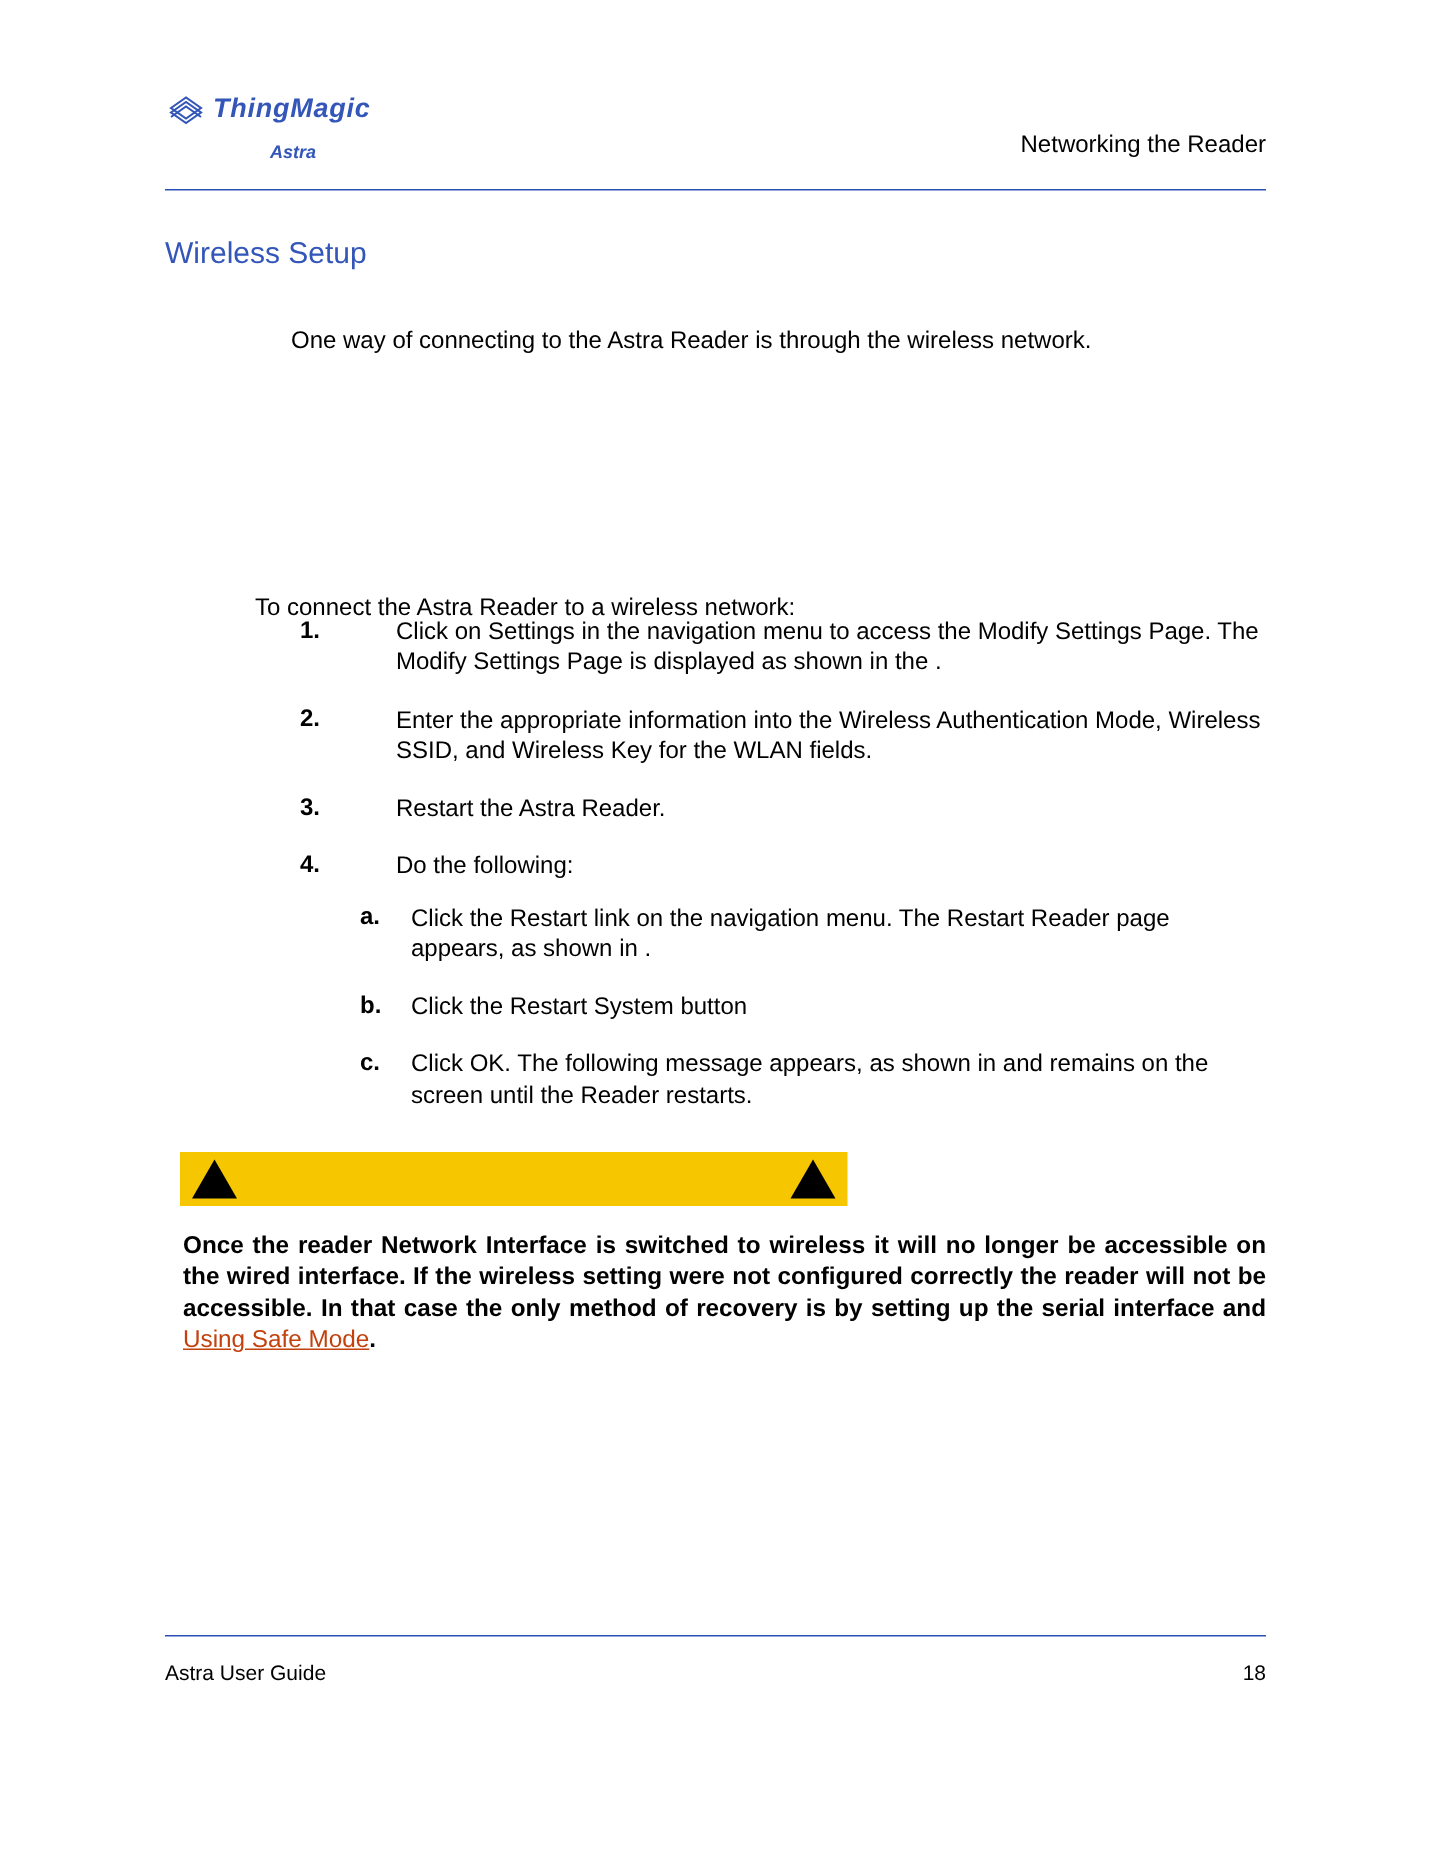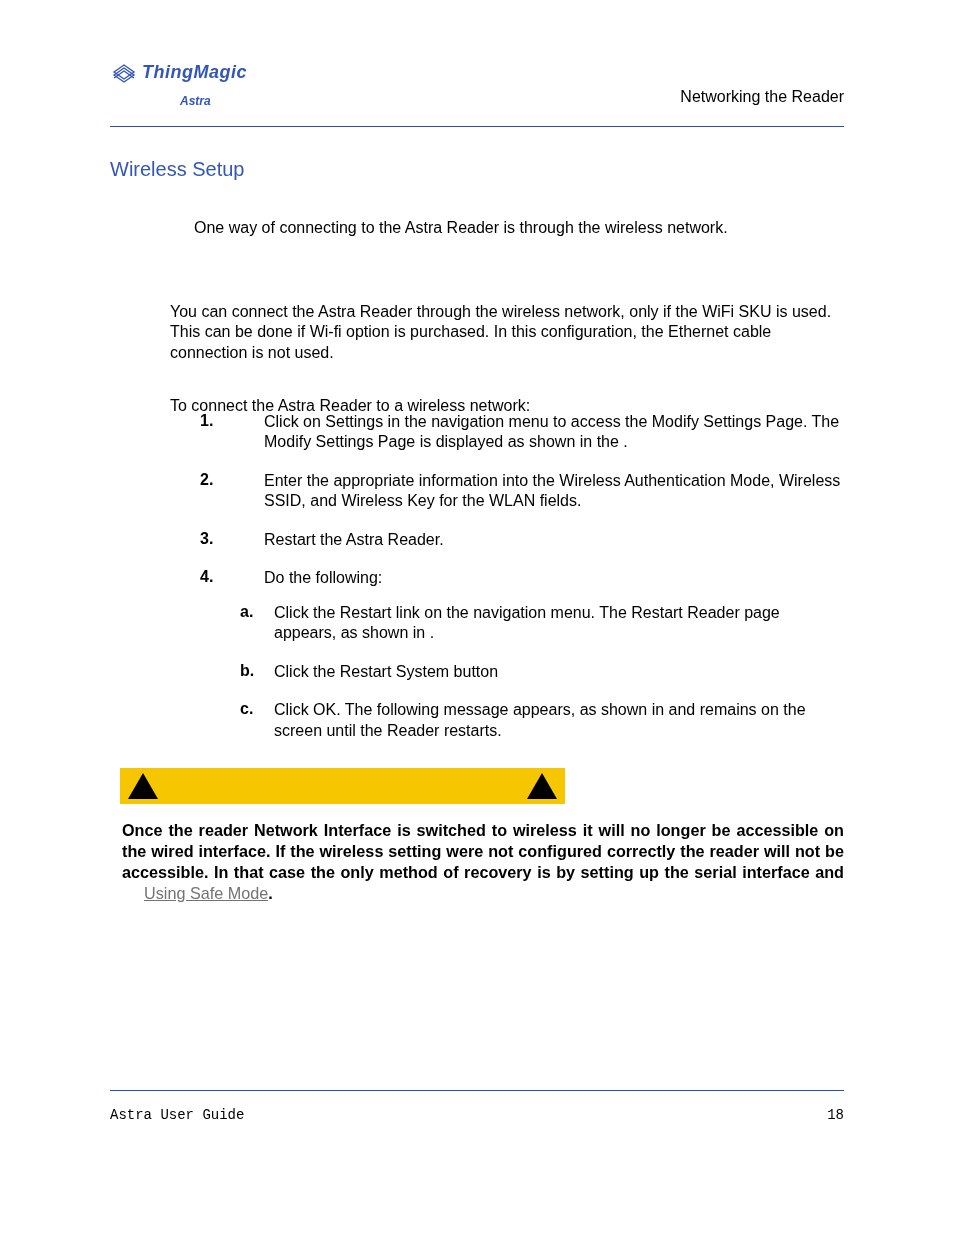--- a/index.html
+++ b/index.html
@@ -160,37 +160,35 @@
     position: absolute;
     top: 820px;
     left: 122px;
     right: 110px;
     font-size: 16.2px;
     font-weight: bold;
     line-height: 1.3;
     text-align: justify;
   }
   .warning-text a {
-    color: #737373;
+    color: #c2410c;
     text-decoration: underline;
     font-weight: normal;
-    margin-left: 22px;
   }
   .footer {
     position: absolute;
     left: 110px;
     right: 110px;
     bottom: 112px;
     border-top: 1px solid #2a4fb5;
     padding-top: 16px;
     display: flex;
     justify-content: space-between;
     font-size: 14px;
     color: #000;
-    font-family: Liberation Mono, monospace;
   }
 </style>
 </head>
 <body>
 
 <div class="page">
 
   <div class="header">
     <div class="logo-area">
       <div class="logo-row">
@@ -206,21 +204,20 @@
       <div class="logo-sub">Astra</div>
     </div>
     <div class="section-label">Networking the Reader</div>
   </div>
 
   <div class="title">Wireless Setup</div>
 
   <div class="intro">One way of connecting to the Astra Reader is through the wireless network.</div>
 
 
-  <div class="para1">You can connect the Astra Reader through the wireless network, only if the WiFi SKU is used. This can be done if Wi-fi option is purchased. In this configuration, the Ethernet cable connection is not used.</div>
 
   <div class="para2">To connect the Astra Reader to a wireless network:</div>
 
   <div class="steps">
     <div class="step">
       <div class="step-num">1.</div>
       <div class="step-text">Click on Settings in the navigation menu to access the Modify Settings Page. The Modify Settings Page is displayed as shown in the .</div>
     </div>
     <div class="step">
       <div class="step-num">2.</div>

